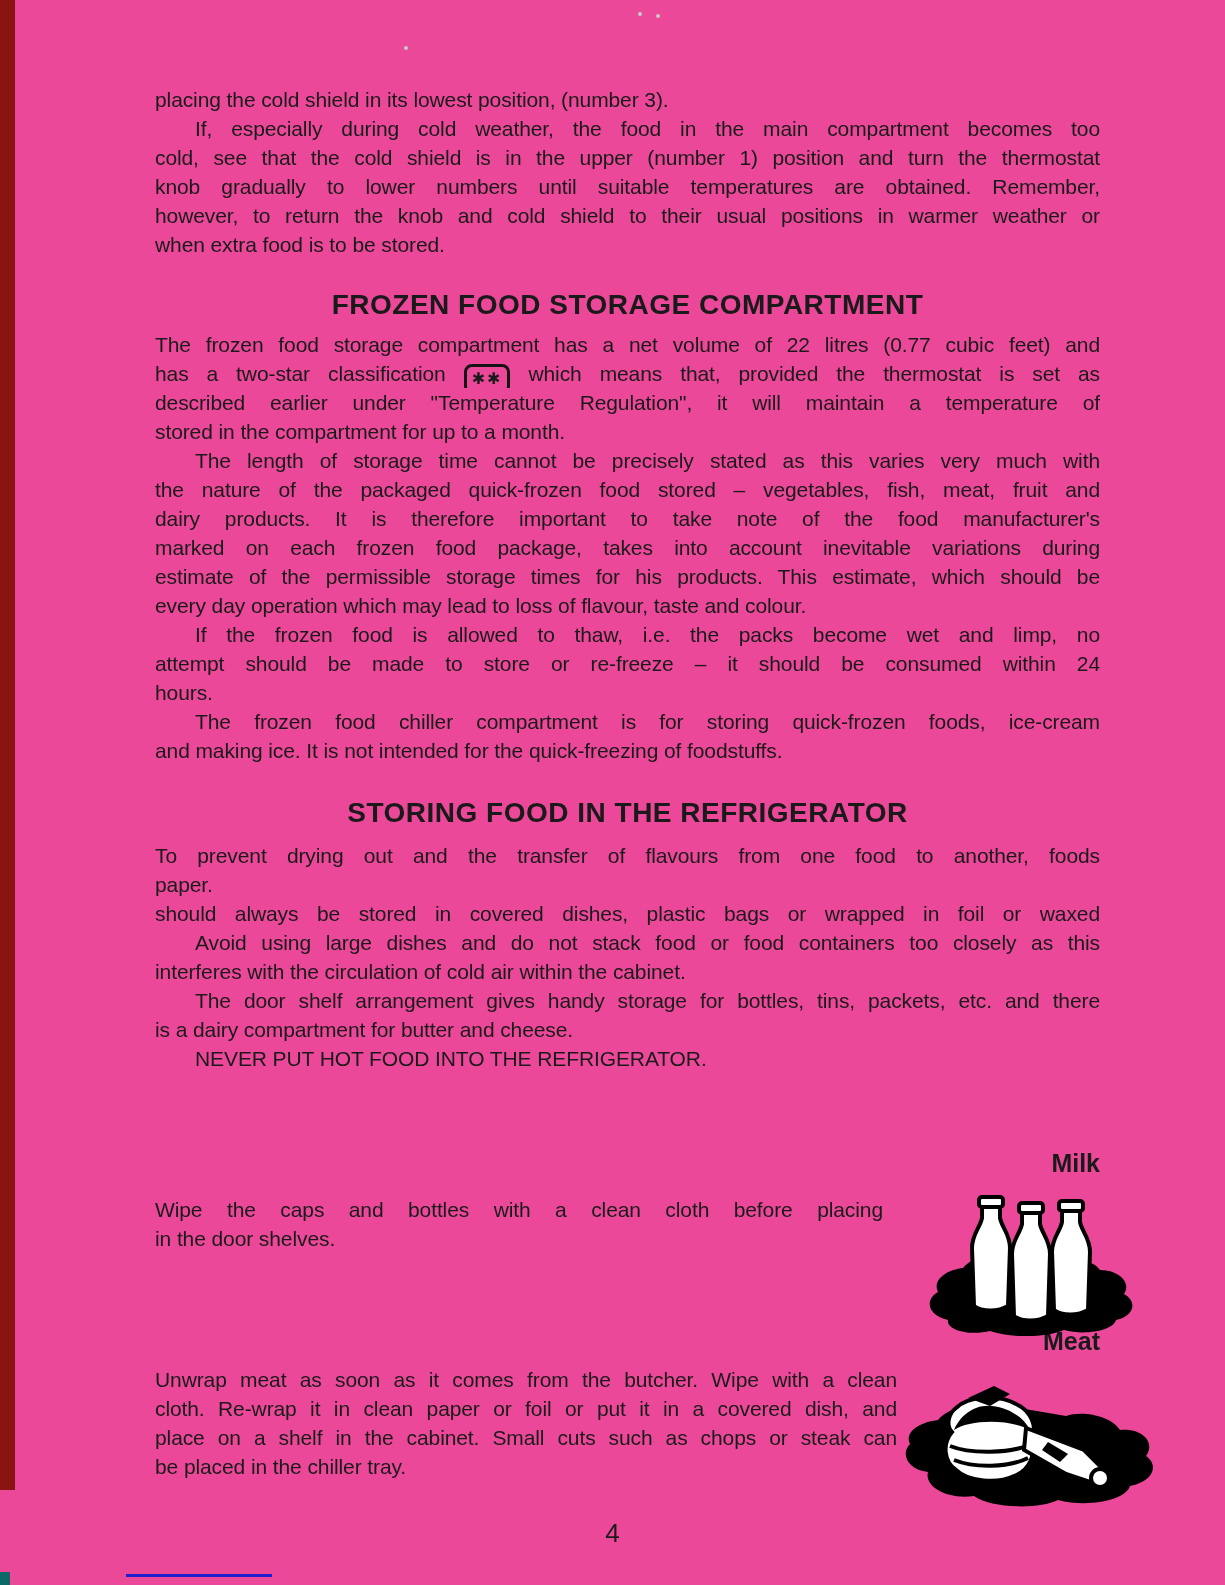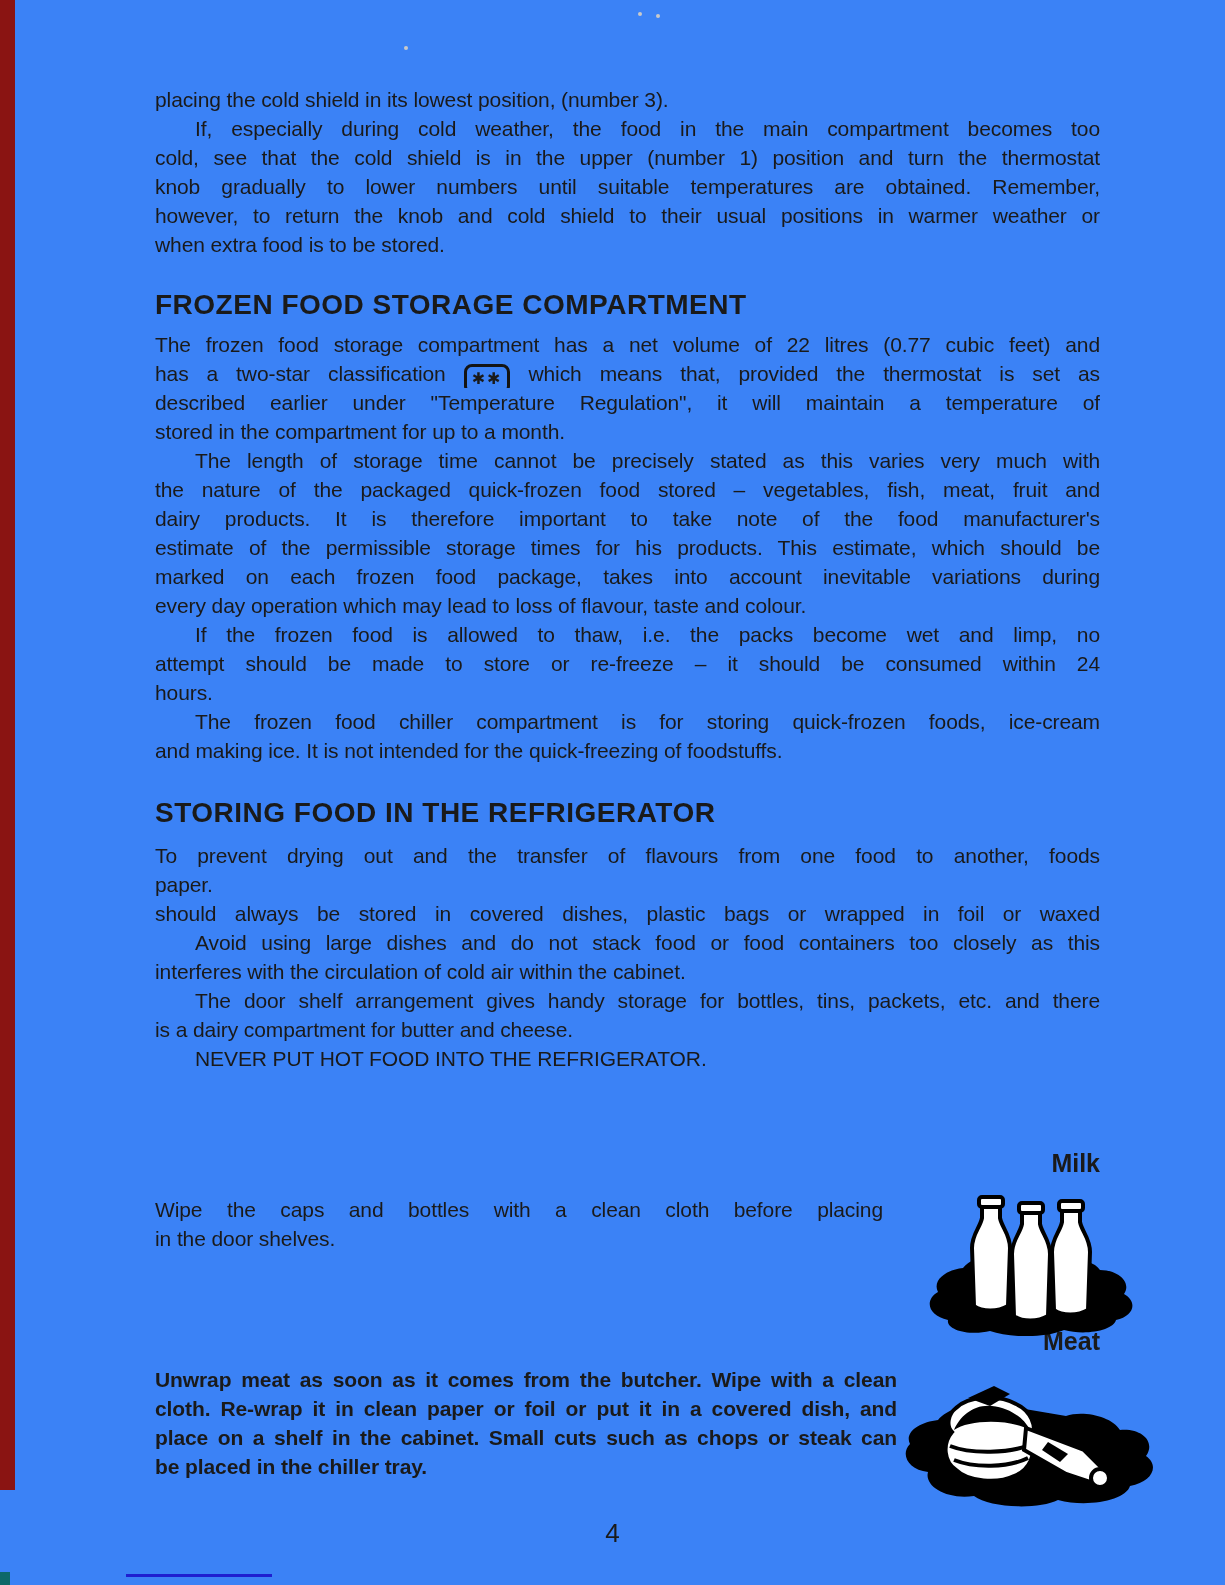--- a/index.html
+++ b/index.html
@@ -1,18 +1,18 @@
 <!DOCTYPE html>
 <html><head>
 <meta charset="utf-8">
 <style>
   html,body { margin:0; padding:0; background:#ffffff; }
   .page {
     position:relative; width:1225px; height:1585px;
-    background:#3b82f6; overflow:hidden;
+    background:#ec4899; overflow:hidden;
     font-family:"Liberation Sans", sans-serif;
     color:#1a1a1a;
   }
   .red-bar { position:absolute; left:0; top:0; width:15px; height:1490px; background:#8a1412; }
   .teal-mark { position:absolute; left:0; top:1572px; width:10px; height:13px; background:#0d6868; }
   .blue-line { position:absolute; left:126px; top:1574px; width:146px; height:3px; background:#1f1fd0; }
   .noise-dot { position:absolute; width:4px; height:4px; border-radius:50%; background:#c9c9c9; }
 
   .text-column { position:absolute; left:155px; top:85px; width:945px; }
   .para { width:945px; }
@@ -20,21 +20,21 @@
     height:29px; line-height:29px; font-size:21px;
     text-align:justify; text-align-last:justify;
     overflow:hidden; white-space:normal;
     letter-spacing:-0.1px;
   }
   .line.end { text-align-last:left; }
   .line.indent { text-indent:40px; }
 
   .heading {
     font-weight:bold; font-size:28px; line-height:36px; height:36px;
-    letter-spacing:0.5px; white-space:nowrap;
+    letter-spacing:0.5px; white-space:nowrap;text-align:center;
   }
   .subheading {
     font-weight:bold; font-size:25px; line-height:32px; height:32px;
     white-space:nowrap;
     text-align:right;
   }
   .starbox {
     display:inline-block; border:3px solid #141414; border-radius:8px;
     padding:0 5px; height:24px; line-height:24px; font-size:16px;
     letter-spacing:2px; vertical-align:-3px; text-indent:0;
@@ -71,22 +71,22 @@
       <div class="para" style="margin-top: 7px;">
         <div class="line">The frozen food storage compartment has a net volume of 22 litres (0.77 cubic feet) and</div>
         <div class="line">has a two-star classification <span class="starbox">✱✱</span> which means that, provided the thermostat is set as</div>
         <div class="line">described earlier under "Temperature Regulation", it will maintain a temperature of</div>
         <div class="line end">stored in the compartment for up to a month.</div>
       </div>
       <div class="para">
         <div class="line indent">The length of storage time cannot be precisely stated as this varies very much with</div>
         <div class="line">the nature of the packaged quick-frozen food stored – vegetables, fish, meat, fruit and</div>
         <div class="line">dairy products. It is therefore important to take note of the food manufacturer's</div>
+        <div class="line">marked on each frozen food package, takes into account inevitable variations during</div>
         <div class="line">estimate of the permissible storage times for his products. This estimate, which should be</div>
-        <div class="line">marked on each frozen food package, takes into account inevitable variations during</div>
         <div class="line end">every day operation which may lead to loss of flavour, taste and colour.</div>
       </div>
       <div class="para">
         <div class="line indent">If the frozen food is allowed to thaw, i.e. the packs become wet and limp, no</div>
         <div class="line">attempt should be made to store or re-freeze – it should be consumed within 24</div>
         <div class="line end">hours.</div>
       </div>
       <div class="para">
         <div class="line indent">The frozen food chiller compartment is for storing quick-frozen foods, ice-cream</div>
         <div class="line end">and making ice. It is not intended for the quick-freezing of foodstuffs.</div>
@@ -107,21 +107,21 @@
       </div>
       <div class="para">
         <div class="line end indent">NEVER PUT HOT FOOD INTO THE REFRIGERATOR.</div>
       </div>
       <div class="subheading" style="margin-top: 74px;">Milk</div>
       <div class="para" style="margin-top: 16px; width: 728px;">
         <div class="line">Wipe the caps and bottles with a clean cloth before placing</div>
         <div class="line end">in the door shelves.</div>
       </div>
       <div class="subheading" style="margin-top: 72px;">Meat</div>
-      <div class="para" style="margin-top: 8px; width: 742px; font-weight: bold;">
+      <div class="para" style="margin-top: 8px; width: 742px;">
         <div class="line">Unwrap meat as soon as it comes from the butcher. Wipe with a clean</div>
         <div class="line">cloth. Re-wrap it in clean paper or foil or put it in a covered dish, and</div>
         <div class="line">place on a shelf in the cabinet. Small cuts such as chops or steak can</div>
         <div class="line end">be placed in the chiller tray.</div>
       </div>
     </div>
 
   <svg class="illustration" style="left:918px; top:1176px;" width="222" height="160" viewBox="0 0 222 160">
     <path d="M45,92 C28,94 14,104 20,116 C6,124 10,140 30,144 C28,154 52,160 72,155
              C92,162 128,162 146,154 C168,160 196,154 198,144 C216,140 220,126 206,118

